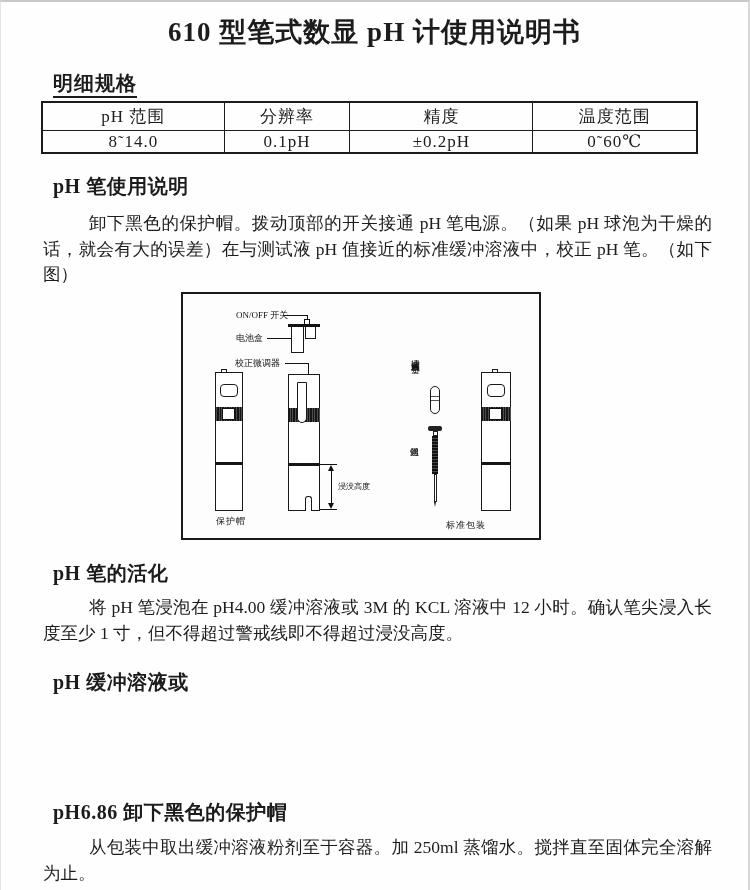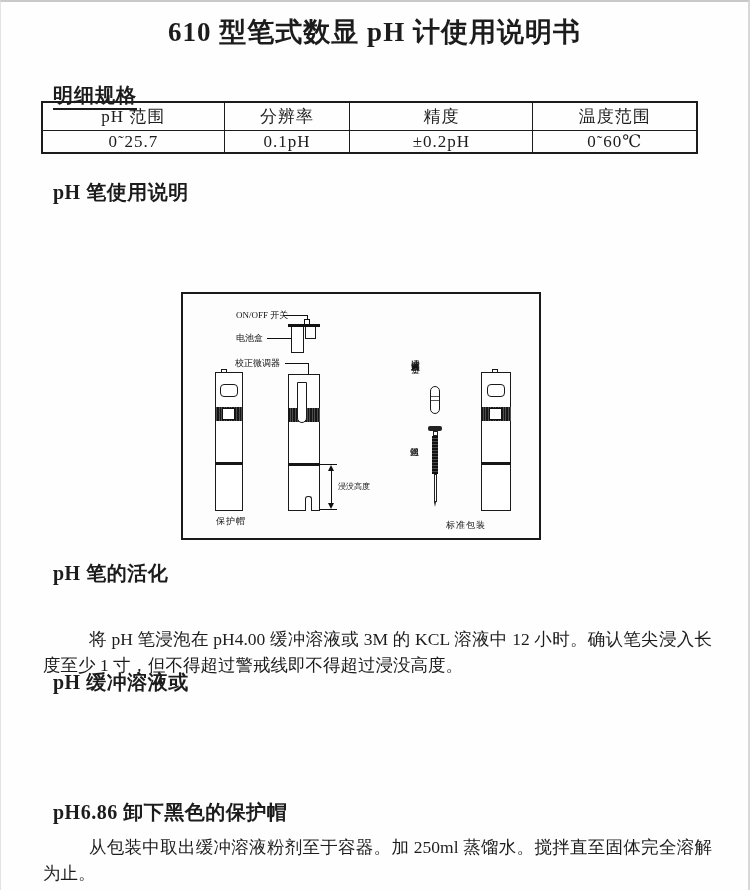--- a/index.html
+++ b/index.html
@@ -9,21 +9,21 @@
     overflow:hidden; box-sizing:border-box;
     border-top:2px solid #c9c9c9; border-left:1px solid #e3e3e3; border-right:2px solid #d8d8d8;
   }
   .title{
     position:absolute; left:0; top:12px; width:100%; margin:0;
     text-align:center; font-size:27px; font-weight:bold; letter-spacing:1px;
   }
   .spec-heading-wrap{position:absolute; left:52px; top:70px;}
   .spec-heading{
     display:inline-block; font-size:20px; font-weight:bold; line-height:23px;
-    border-bottom:2px solid #1c1c1c; padding-bottom:1px; letter-spacing:1px;margin-top:12px;
+    border-bottom:2px solid #1c1c1c; padding-bottom:1px; letter-spacing:1px;
   }
   table.specs{
     position:absolute; left:40px; top:99px; width:657px;
     border-collapse:collapse; table-layout:fixed; border:2px solid #1c1c1c;
   }
   table.specs td{
     border:1px solid #1c1c1c; text-align:center; vertical-align:middle;
     font-size:17px; letter-spacing:1px; padding:0;
   }
   table.specs tr.hdr td{height:27px;margin-top:25px;}
@@ -72,29 +72,30 @@
 
   <table class="specs">
     <tbody>
         <tr class="hdr">
       <td style="width:27.8%">pH 范围</td>
       <td style="width:19.2%">分辨率</td>
       <td style="width:28.0%">精度</td>
       <td style="width:25.0%">温度范围</td>
     </tr>
     <tr class="val">
-      <td>0˜25.7</td>
+      <td>8˜14.0</td>
       <td>0.1pH</td>
       <td>±0.2pH</td>
       <td>0˜60℃</td>
     </tr>
   </tbody>
     </table>
 
-  <h2 class="sec-h" style="top:178px">pH 笔使用说明</h2>
+  <h2 class="sec-h" style="top:172px">pH 笔使用说明</h2>
+  <p class="sec-p" style="top:209px">卸下黑色的保护帽。拨动顶部的开关接通 pH 笔电源。（如果 pH 球泡为干燥的话，就会有大的误差）在与测试液 pH 值接近的标准缓冲溶液中，校正 pH 笔。（如下图）</p>
 
   <div class="figure">
 
     <span class="lbl" style="left:53px; top:16px;">ON/OFF 开关</span>
     <div style="left:101px; top:21px; width:24px; height:7px; border-top:1px solid #111; border-right:1px solid #111;"></div>
     <div style="left:121px; top:25px; width:6px; height:6px; border:1px solid #111; background:#fff;"></div>
 
     <span class="lbl" style="left:53px; top:39px;">电池盒</span>
     <div class="hline" style="left:84px; top:44px; width:24px;"></div>
 
@@ -151,20 +152,20 @@
       <div class="band" style="top:34px;">
         <div class="band-window" style="left:8px; top:1px; width:13px; height:12px;"></div>
       </div>
       <div class="waterline" style="top:89px;"></div>
     </div>
     <span class="lbl" style="left:263px; top:226px; letter-spacing:1px;">标准包装</span>
 
   </div>
 
   <h2 class="sec-h" style="top:559px">pH 笔的活化</h2>
-  <p class="sec-p" style="top:625px">将 pH 笔浸泡在 pH4.00 缓冲溶液或 3M 的 KCL 溶液中 12 小时。确认笔尖浸入长度至少 1 寸，但不得超过警戒线即不得超过浸没高度。</p>
+  <p class="sec-p" style="top:593px">将 pH 笔浸泡在 pH4.00 缓冲溶液或 3M 的 KCL 溶液中 12 小时。确认笔尖浸入长度至少 1 寸，但不得超过警戒线即不得超过浸没高度。</p>
 
   <h2 class="sec-h" style="top:668px">pH 缓冲溶液或</h2>
 
   <h2 class="sec-h" style="top:798px">pH6.86 卸下黑色的保护帽</h2>
   <p class="sec-p" style="top:833px">从包装中取出缓冲溶液粉剂至于容器。加 250ml 蒸馏水。搅拌直至固体完全溶解为止。</p>
 
 </div>
 
 </body></html>

